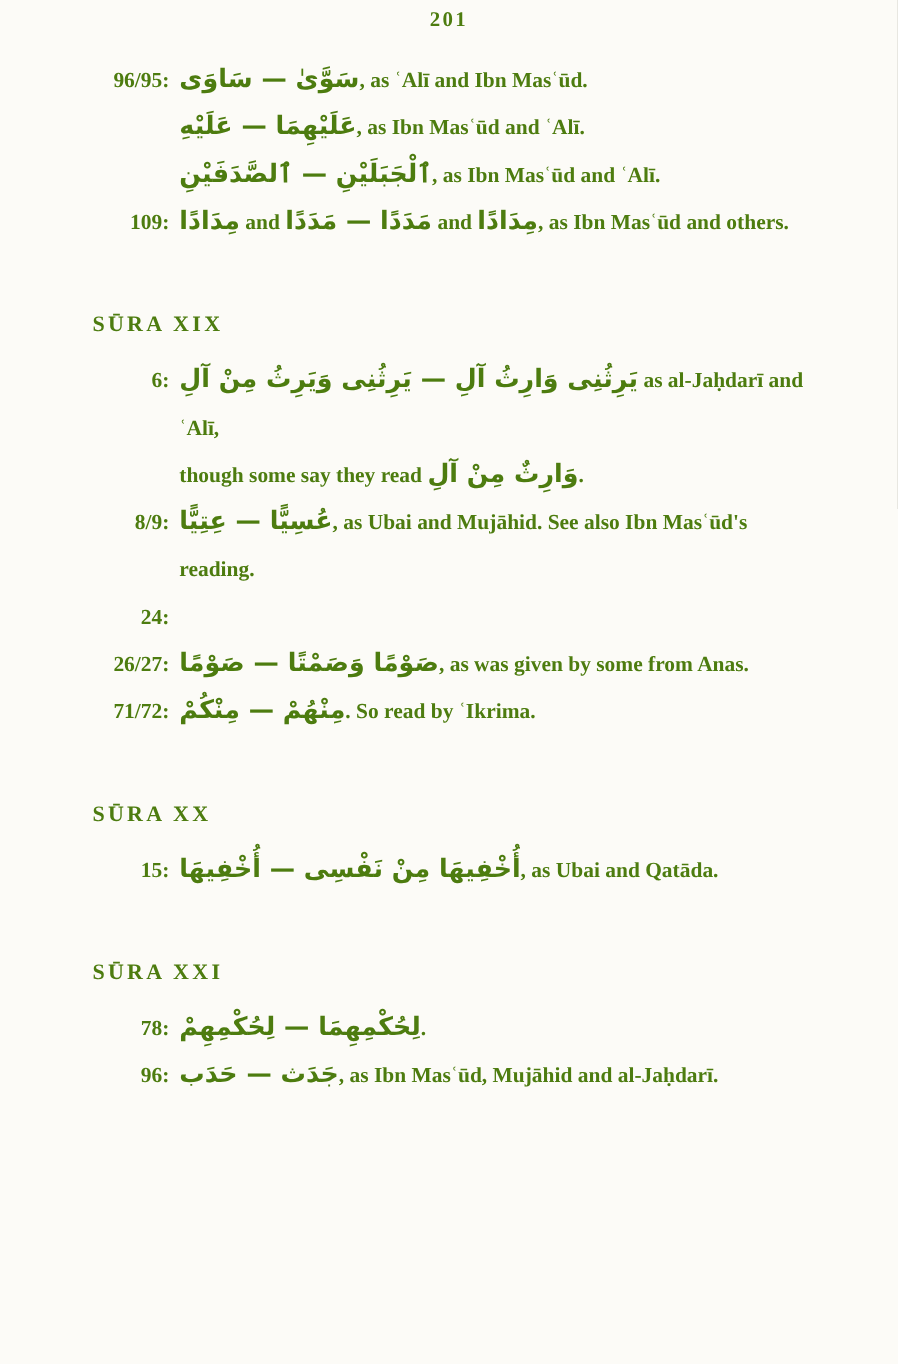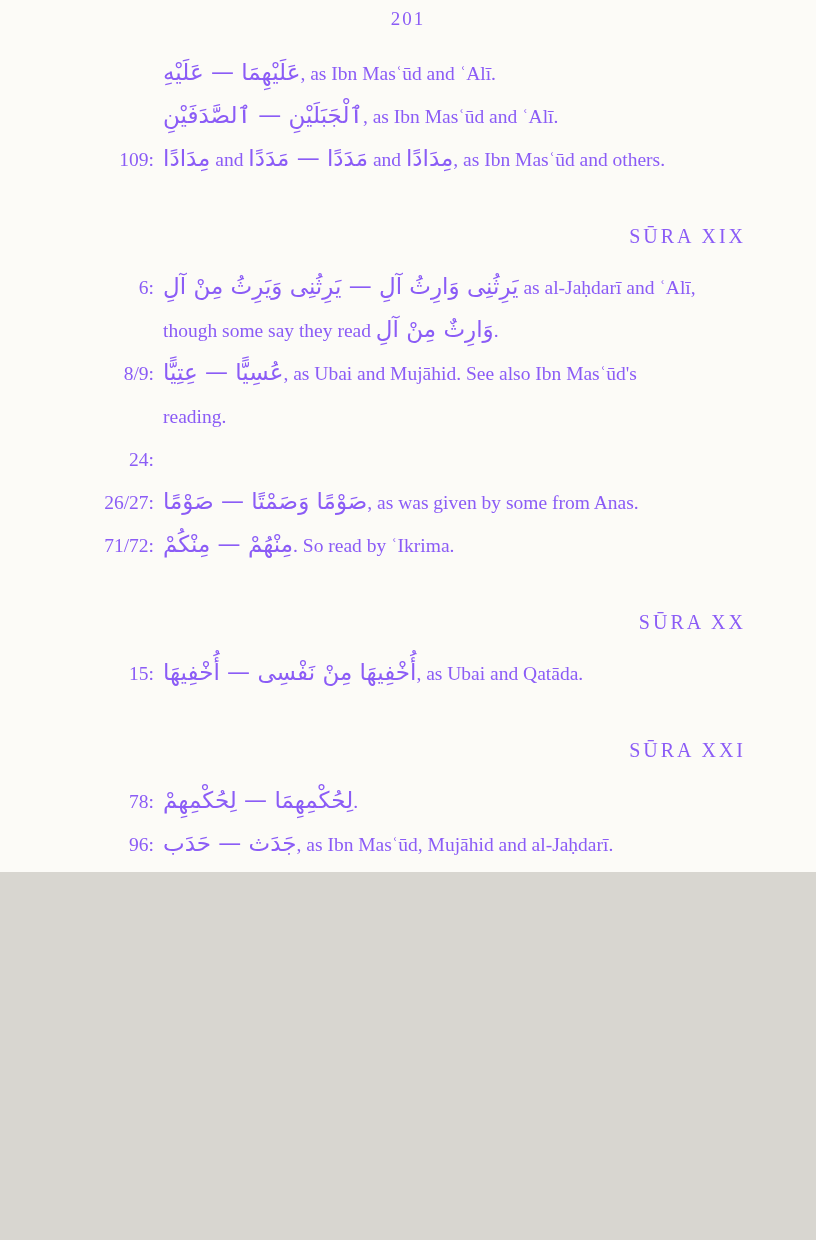--- a/index.html
+++ b/index.html
@@ -1,40 +1,41 @@
 <!DOCTYPE html>
 <html><head>
 <meta charset="utf-8">
 <style>
   html,body { margin:0; padding:0; background:#d8d6d0; }
   .page {
     position:relative;
-    width:816px; height:872px;
+    width:816px; height:1240px;
     margin:0 auto;
     background:#fcfbf7;
-    color:#8b5cf6;
+    color:#4d7c0f;
     font-family:"Liberation Serif","DejaVu Serif",serif;
     overflow:hidden;
     box-sizing:border-box;
+    font-weight:bold;
   }
   .pagenum {
     text-align:center;
     padding-top:8px;
     font-size:19px;
     letter-spacing:2px;
   }
   .content {
     margin-top:22px;
     padding:0 70px 0 84px;
   }
   .heading {
-    text-align:right;
+    text-align:left;
     font-size:20px;
     letter-spacing:3px;
-    margin:44px 0 18px 0;
+    margin:60px 0 18px 0;
     font-variant:small-caps;
   }
   .entry { display:flex; align-items:flex-start; }
   .num {
     flex:0 0 70px;
     text-align:right;
     font-size:19.5px;
     line-height:43px;
     white-space:nowrap;
   }
@@ -54,20 +55,24 @@
   .en { }
   .spread1 .body { word-spacing:0.18em; }
   .spread2 .body { word-spacing:0.34em; }
 </style>
 </head>
 <body>
 
 <div class="page">
   <div class="pagenum">201</div>
   <div class="content" id="content">
+      <div class="entry">
+        <span class="num">96/95:</span>
+        <div class="body"><span class="ar" dir="rtl">سَوَّىٰ — سَاوَى</span><span class="en">, as ʿAlī and Ibn Masʿūd.</span></div>
+      </div>
       <div class="entry">
         <span class="num"></span>
         <div class="body"><span class="ar" dir="rtl">عَلَيْهِمَا — عَلَيْهِ</span><span class="en">, as Ibn Masʿūd and ʿAlī.</span></div>
       </div>
       <div class="entry">
         <span class="num"></span>
         <div class="body"><span class="ar" dir="rtl">ٱلْجَبَلَيْنِ — ٱلصَّدَفَيْنِ</span><span class="en">, as Ibn Masʿūd and ʿAlī.</span></div>
       </div>
       <div class="entry">
         <span class="num">109:</span>

